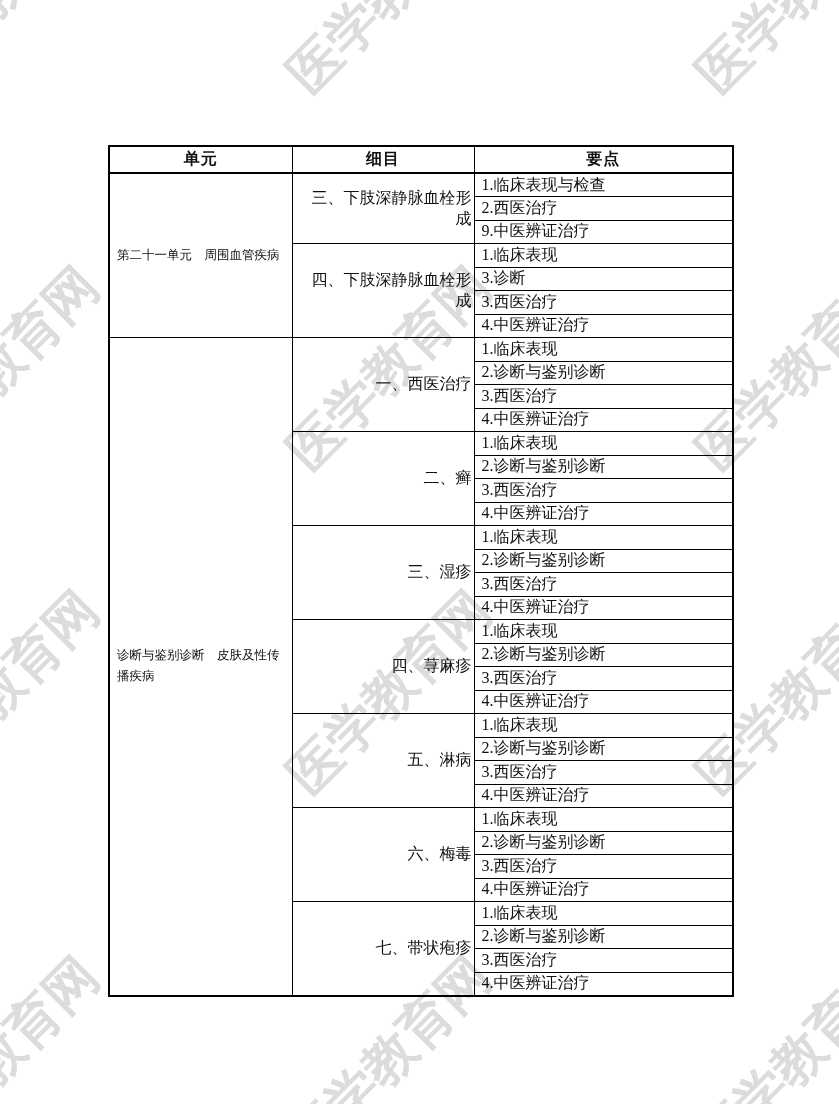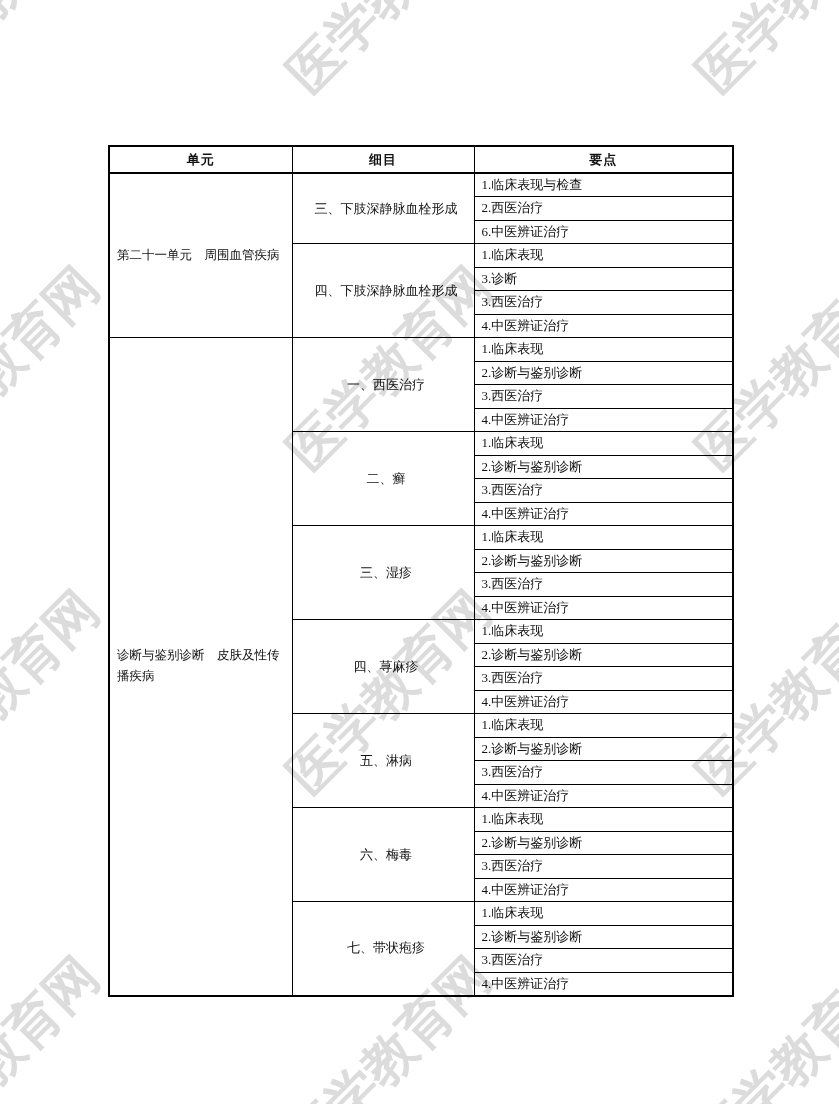--- a/index.html
+++ b/index.html
@@ -33,35 +33,35 @@
     position: absolute; left: 108px; top: 145px;
     width: 624px;
     border-collapse: collapse;
     table-layout: fixed;
     z-index: 1;
     border: 2px solid #000;
     background: transparent;
   }
   .syllabus th, .syllabus td {
     border: 1px solid #000;
-    font-size: 13px;
+    font-size: 16px;
     vertical-align: middle;
     background: transparent;
     overflow: hidden;
   }
   .syllabus thead th {
     height: 23px;
     font-weight: bold;
     text-align: center;
     border-bottom: 2px solid #000;
     letter-spacing: 1px;
   }
   tr.point-row { height: 23.5px; }
   td.c-point { padding: 0 12px 0 7px; text-align: left; }
-  td.c-item  { padding: 0 2px 0 8px; text-align: center; }
+  td.c-item  { padding: 0 2px 0 8px; text-align: right; }
   td.c-unit  {
     padding: 0 0 0 7px; text-align: left;
     font-size: 12.5px; line-height: 21px;
   }
 
   .page-number {
     position: absolute; left: 0; right: 0; top: 1048px;
     text-align: center;
     font-size: 13px;
     z-index: 1;
@@ -104,21 +104,21 @@
 
       <tr class="point-row">
         <td class="c-unit" rowspan="7">第二十一单元　周围血管疾病</td>
         <td class="c-item" rowspan="3">三、下肢深静脉血栓形成</td>
         <td class="c-point">1.临床表现与检查</td>
       </tr>
       <tr class="point-row">
           <td class="c-point">2.西医治疗</td>
         </tr>
       <tr class="point-row">
-          <td class="c-point">6.中医辨证治疗</td>
+          <td class="c-point">9.中医辨证治疗</td>
         </tr>
       <tr class="point-row">
         <td class="c-item" rowspan="4">四、下肢深静脉血栓形成</td>
         <td class="c-point">1.临床表现</td>
       </tr>
       <tr class="point-row">
           <td class="c-point">3.诊断</td>
         </tr>
       <tr class="point-row">
           <td class="c-point">3.西医治疗</td>

